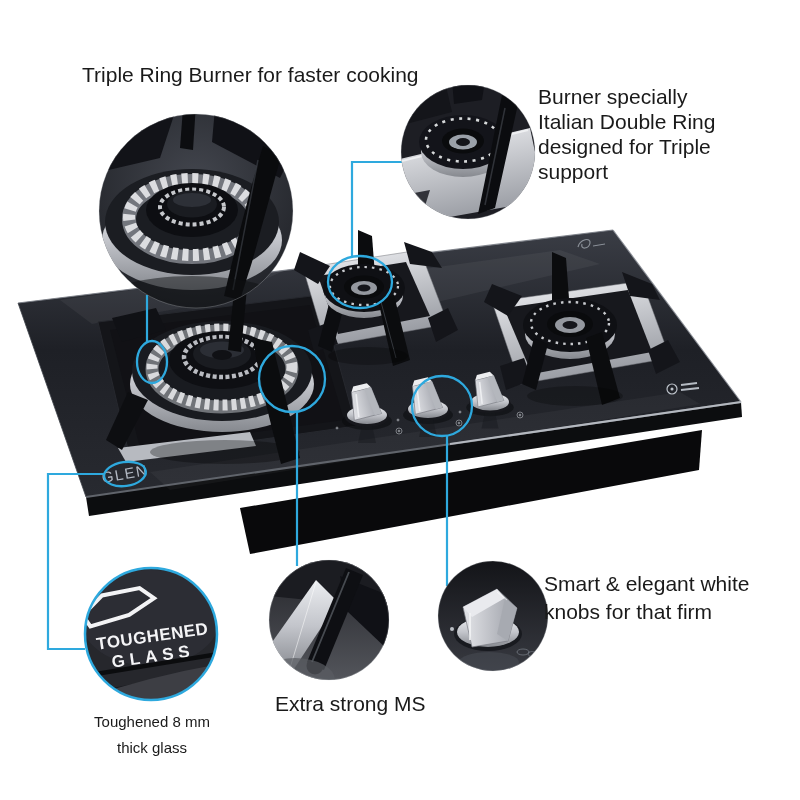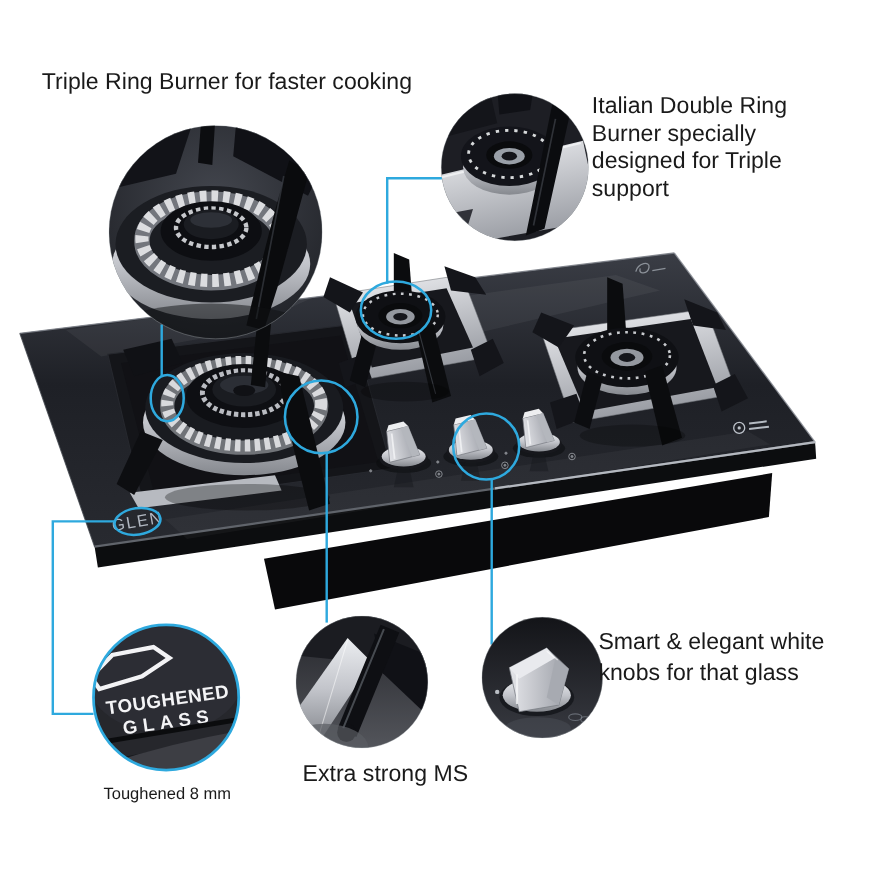--- a/index.html
+++ b/index.html
@@ -3,21 +3,21 @@
 <meta charset="utf-8">
 <style>
   :root { --accent:#2ea9de; --text:#1a1a1a; --bg:#ffffff; }
   html,body { margin:0; padding:0; background:#f2f2f2; }
   #stage {
     position:relative; width:800px; height:800px; background:var(--bg);
     font-family:"Liberation Sans", sans-serif; overflow:hidden;
   }
   .cap { position:absolute; color:var(--text); font-size:21px; }
   .cap div { white-space:nowrap; }
-  #cap-triple   { line-height:26px; }
+  #cap-triple   { line-height:26px;margin-left:44px; }
   #cap-italian  { line-height:25px; }
   #cap-knobs    { line-height:27.5px; }
   #cap-pan      { line-height:31px; }
   #cap-glass    { line-height:26px; font-size:15px; width:224px; text-align:center; }
   svg { position:absolute; left:0; top:0; }
   .accent { stroke:var(--accent); fill:none; }
 </style>
 </head>
 <body>
 
@@ -284,32 +284,33 @@
       <circle cx="292" cy="379" r="33"></circle>
       <circle cx="442" cy="406" r="30"></circle>
     </g>
   </svg>
 
   <div class="cap" id="cap-triple" style="left:38px; top:62px;">
     <div>Triple Ring Burner for faster cooking</div>
   </div>
 
   <div class="cap" id="cap-italian" style="left:538px; top:84px;">
+    <div>Burner specially</div>
     <div>Italian Double Ring</div>
-    <div>Burner specially</div>
     <div>designed for Triple</div>
     <div>support</div>
   </div>
 
   <div class="cap" id="cap-knobs" style="left:544px; top:570px;">
     <div>Smart &amp; elegant white</div>
-    <div>knobs for that glass</div>
+    <div>knobs for that firm</div>
   </div>
 
   <div class="cap" id="cap-pan" style="left:275px; top:688px;">
     <div>Extra strong MS</div>
   </div>
 
   <div class="cap" id="cap-glass" style="left:40px; top:709px;">
     <div>Toughened 8 mm</div>
+    <div>thick glass</div>
   </div>
 
 </div>
 
 </body></html>

